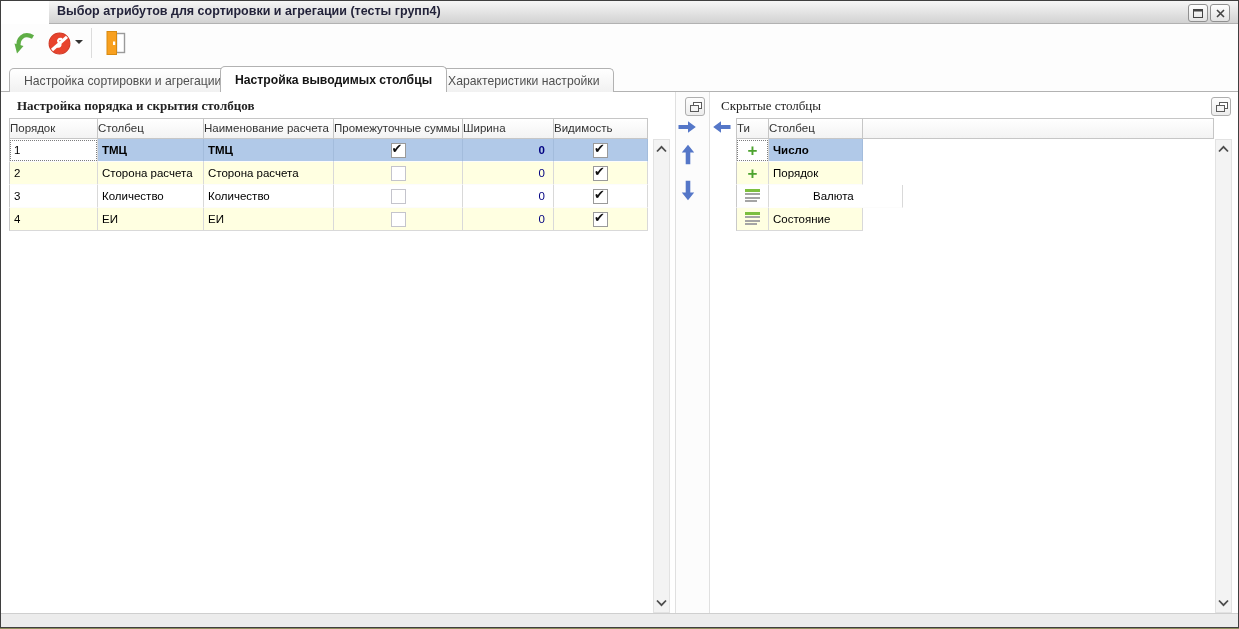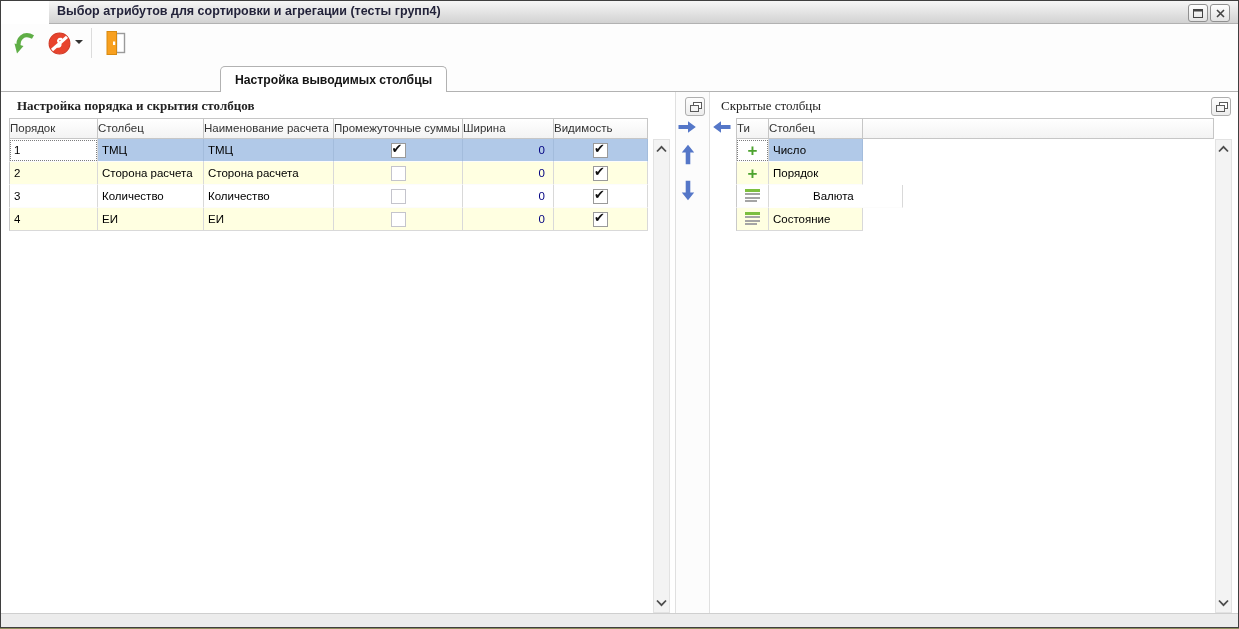--- a/index.html
+++ b/index.html
@@ -55,21 +55,21 @@
   .g-head{display:flex;height:21px;}
   .g-hcell{box-sizing:border-box;background:linear-gradient(#ffffff,#f3f3f3);border:1px solid #c6c6c6;border-left:none;
     padding:3px 0;color:#333;overflow:hidden;white-space:nowrap;}
   .g-head .g-hcell:first-child{border-left:1px solid #c6c6c6;}
   .g-hfill{border-left:none;}
   .g-row{display:flex;height:23px;}
   .g-cell{box-sizing:border-box;border-right:1px solid #d9d9d9;border-bottom:1px solid #fcfcfc;background:#fff;
     padding:3px 4px;overflow:hidden;white-space:nowrap;line-height:16px;}
   .g-row .g-cell:first-child{border-left:1px solid #c9c9c9;}
   .g-row:last-child .g-cell{border-bottom:1px solid #d9d9d9;}
-  .g-cell.sel{background:#b1c9e8;border-right-color:#a3bcdc;}
+  .g-cell.sel{background:#b1c9e8;border-right-color:#a3bcdc;font-weight:bold;}
   .g-cell.alt{background:#ffffe1;}
   .g-cell.focus{background:#ffffff;outline:1px dotted #7c7c7c;outline-offset:-2px;}
   .g-cell.num{text-align:right;color:#000080;padding-right:8px;}
   .g-cell.center{display:flex;align-items:center;justify-content:center;padding:0;}
   .cb{width:13px;height:13px;background:#fff;border:1px solid #c4c4cc;position:relative;box-sizing:content-box;}
   .cb.checked{border-color:#9a9a9a;}
   .cb.checked::after{content:"\2714";position:absolute;left:0px;top:-3px;font-size:13px;font-weight:bold;color:#101010;}
   .plus{color:#4da32f;font-size:17px;font-weight:600;line-height:13px;}
   .bars{display:inline-block;width:15px;}
   .bars i{display:block;height:2px;background:#a5a5a5;margin-bottom:1.5px;}
@@ -136,22 +136,28 @@
       <svg width="28" height="28" viewBox="0 0 28 28">
         <rect x="15.5" y="4.5" width="8" height="19" fill="#ffffff" stroke="#9a9a9a" stroke-width="1.4"></rect>
         <rect x="6" y="2.5" width="9.5" height="23" fill="#f8a01f" stroke="#d88a10" stroke-width="1"></rect>
         <rect x="12" y="12.5" width="2.2" height="3.5" fill="#ffffff"></rect>
       </svg>
     </div>
   </div>
 
   <div class="tabstrip">
     <div class="tabline"></div>
+    <div class="tab tab1">
+        <span>Настройка сортировки и агрегации</span>
+      </div>
     <div class="tab tab2 active">
         <span>Настройка выводимых столбцы</span>
+      </div>
+    <div class="tab tab3">
+        <span>Характеристики настройки</span>
       </div>
   </div>
 
   <div class="content">
     <div class="mid-strip"></div>
 
     <span class="group-label gl-left">Настройка порядка и скрытия столбцов</span>
     <div class="panelbtn pb-left">
       <span class="cascade"></span>
     </div>

